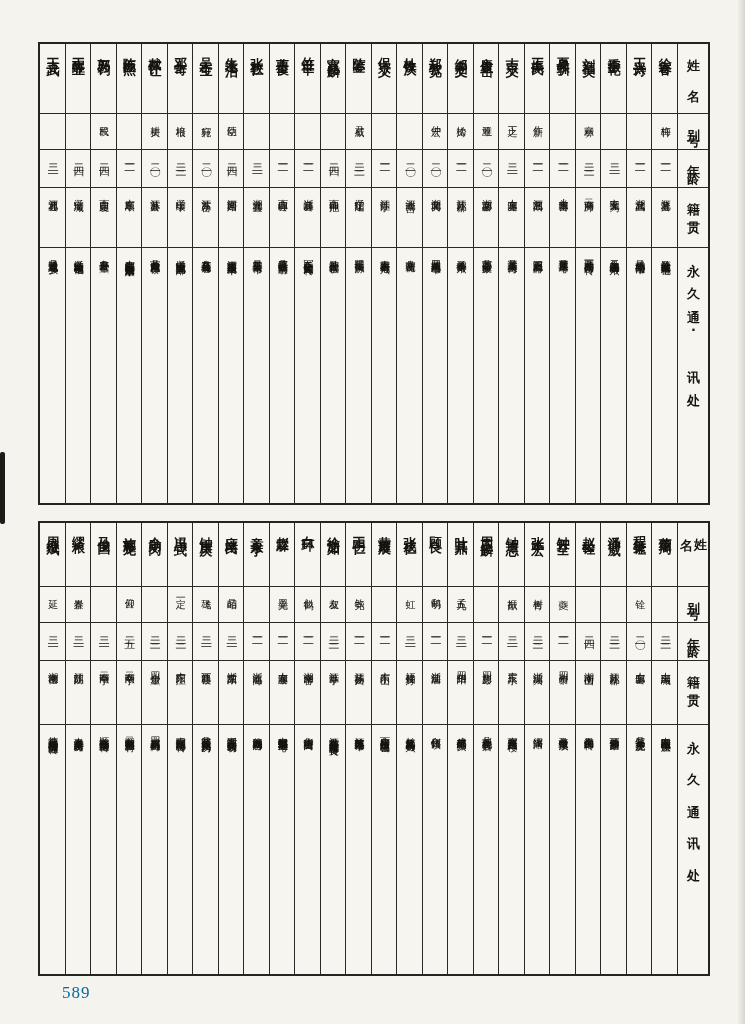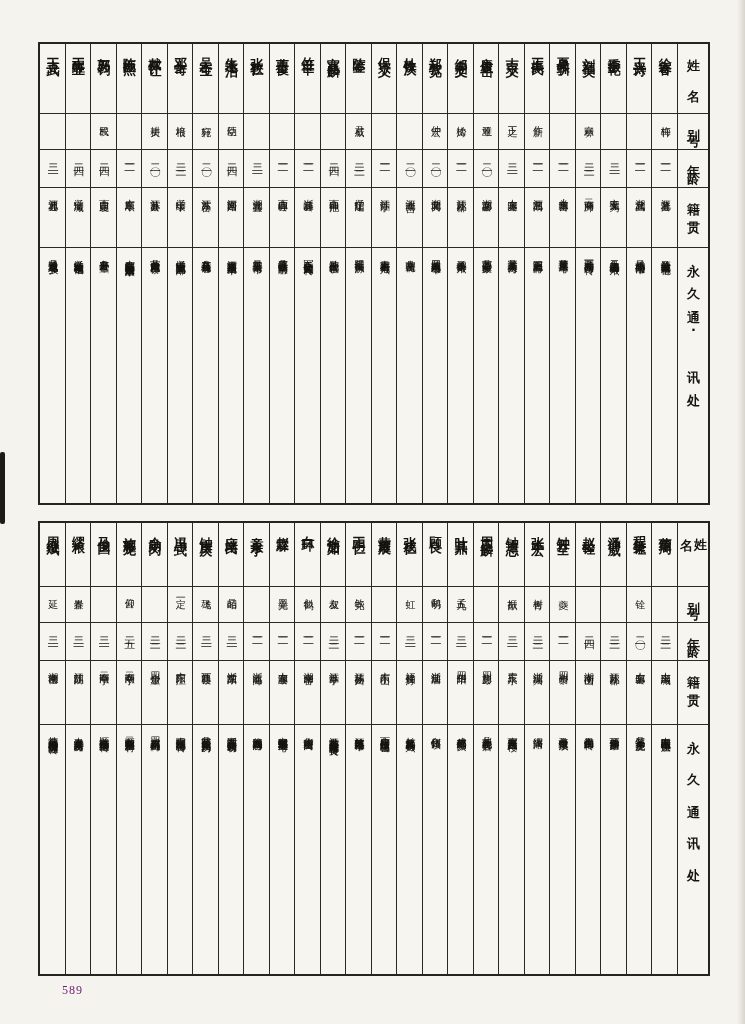--- a/index.html
+++ b/index.html
@@ -62,21 +62,21 @@
   .h.name .vtext{letter-spacing:30px;}
   .h.alias .vtext{letter-spacing:6px;}
   .h.age .vtext{letter-spacing:6px;}
   .h.native .vtext{letter-spacing:18px;}
   .t1 .h.address .vtext{letter-spacing:23px;}
   .t2 .h.address .vtext{letter-spacing:32px;}
   .note{font-size:7px;letter-spacing:0;opacity:.85;}
   .page-number{
     position:absolute;left:62px;top:983px;
     font-family:"Liberation Serif",serif;
-    font-size:12px;color:#701a75;letter-spacing:1px;
+    font-size:17px;color:#0369a1;letter-spacing:1px;
   }
 </style>
 </head>
 <body>
 
 <div class="page">
   <div class="artifact-left"></div>
   <div id="tables">
       <div class="reg-table t1">
         <div class="col header-col">

